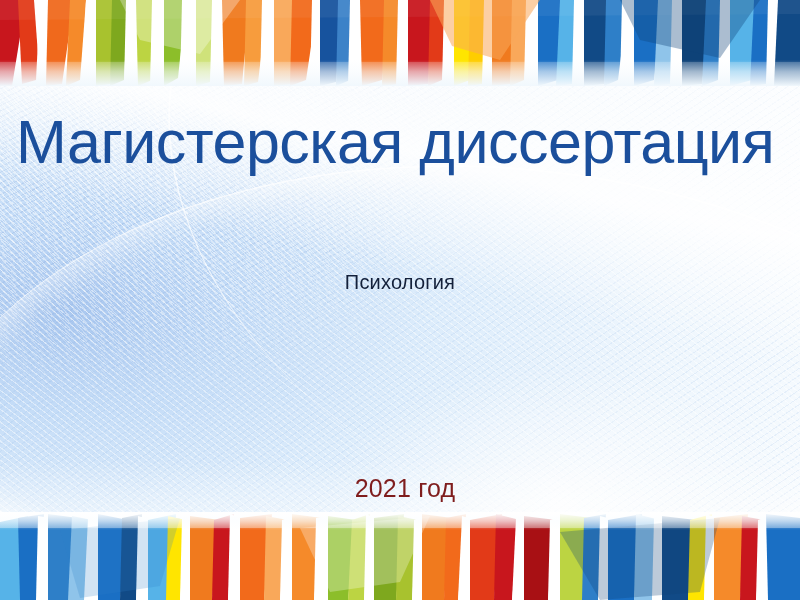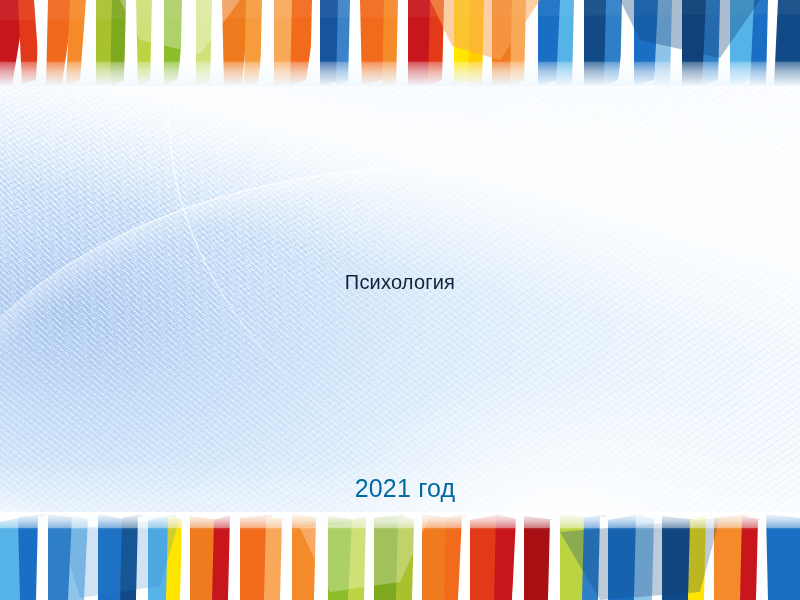--- a/index.html
+++ b/index.html
@@ -235,18 +235,19 @@
         <polygon points="766,2 800,6 800,88 768,88" fill="#1A6FC4"></polygon>
         <polygon points="560,20 720,6 700,80 600,88" fill="#0E4278" opacity="0.28"></polygon>
         <polygon points="300,16 430,4 400,70 330,80" fill="#ffffff" opacity="0.28"></polygon>
         <polygon points="60,18 180,6 160,74 80,86" fill="#2E7FC8" opacity="0.22"></polygon>
       </g>
       <rect x="0" y="0" width="800" height="16" fill="#ffffff" opacity="0.35"></rect>
     </svg>
     <div class="fade"></div>
   </div>
 
+  <div class="title" style="color: rgb(27, 79, 156);">Магистерская диссертация</div>
 
   <div class="subtitle" style="color: rgb(19, 32, 58);">Психология</div>
 
-  <div class="year" style="color: #0369a1; padding-left: 10px;">2021 год</div>
+  <div class="year" style="color: #7f1d1d; padding-left: 10px;">2021 год</div>
 
 </div>
 
 </body></html>

